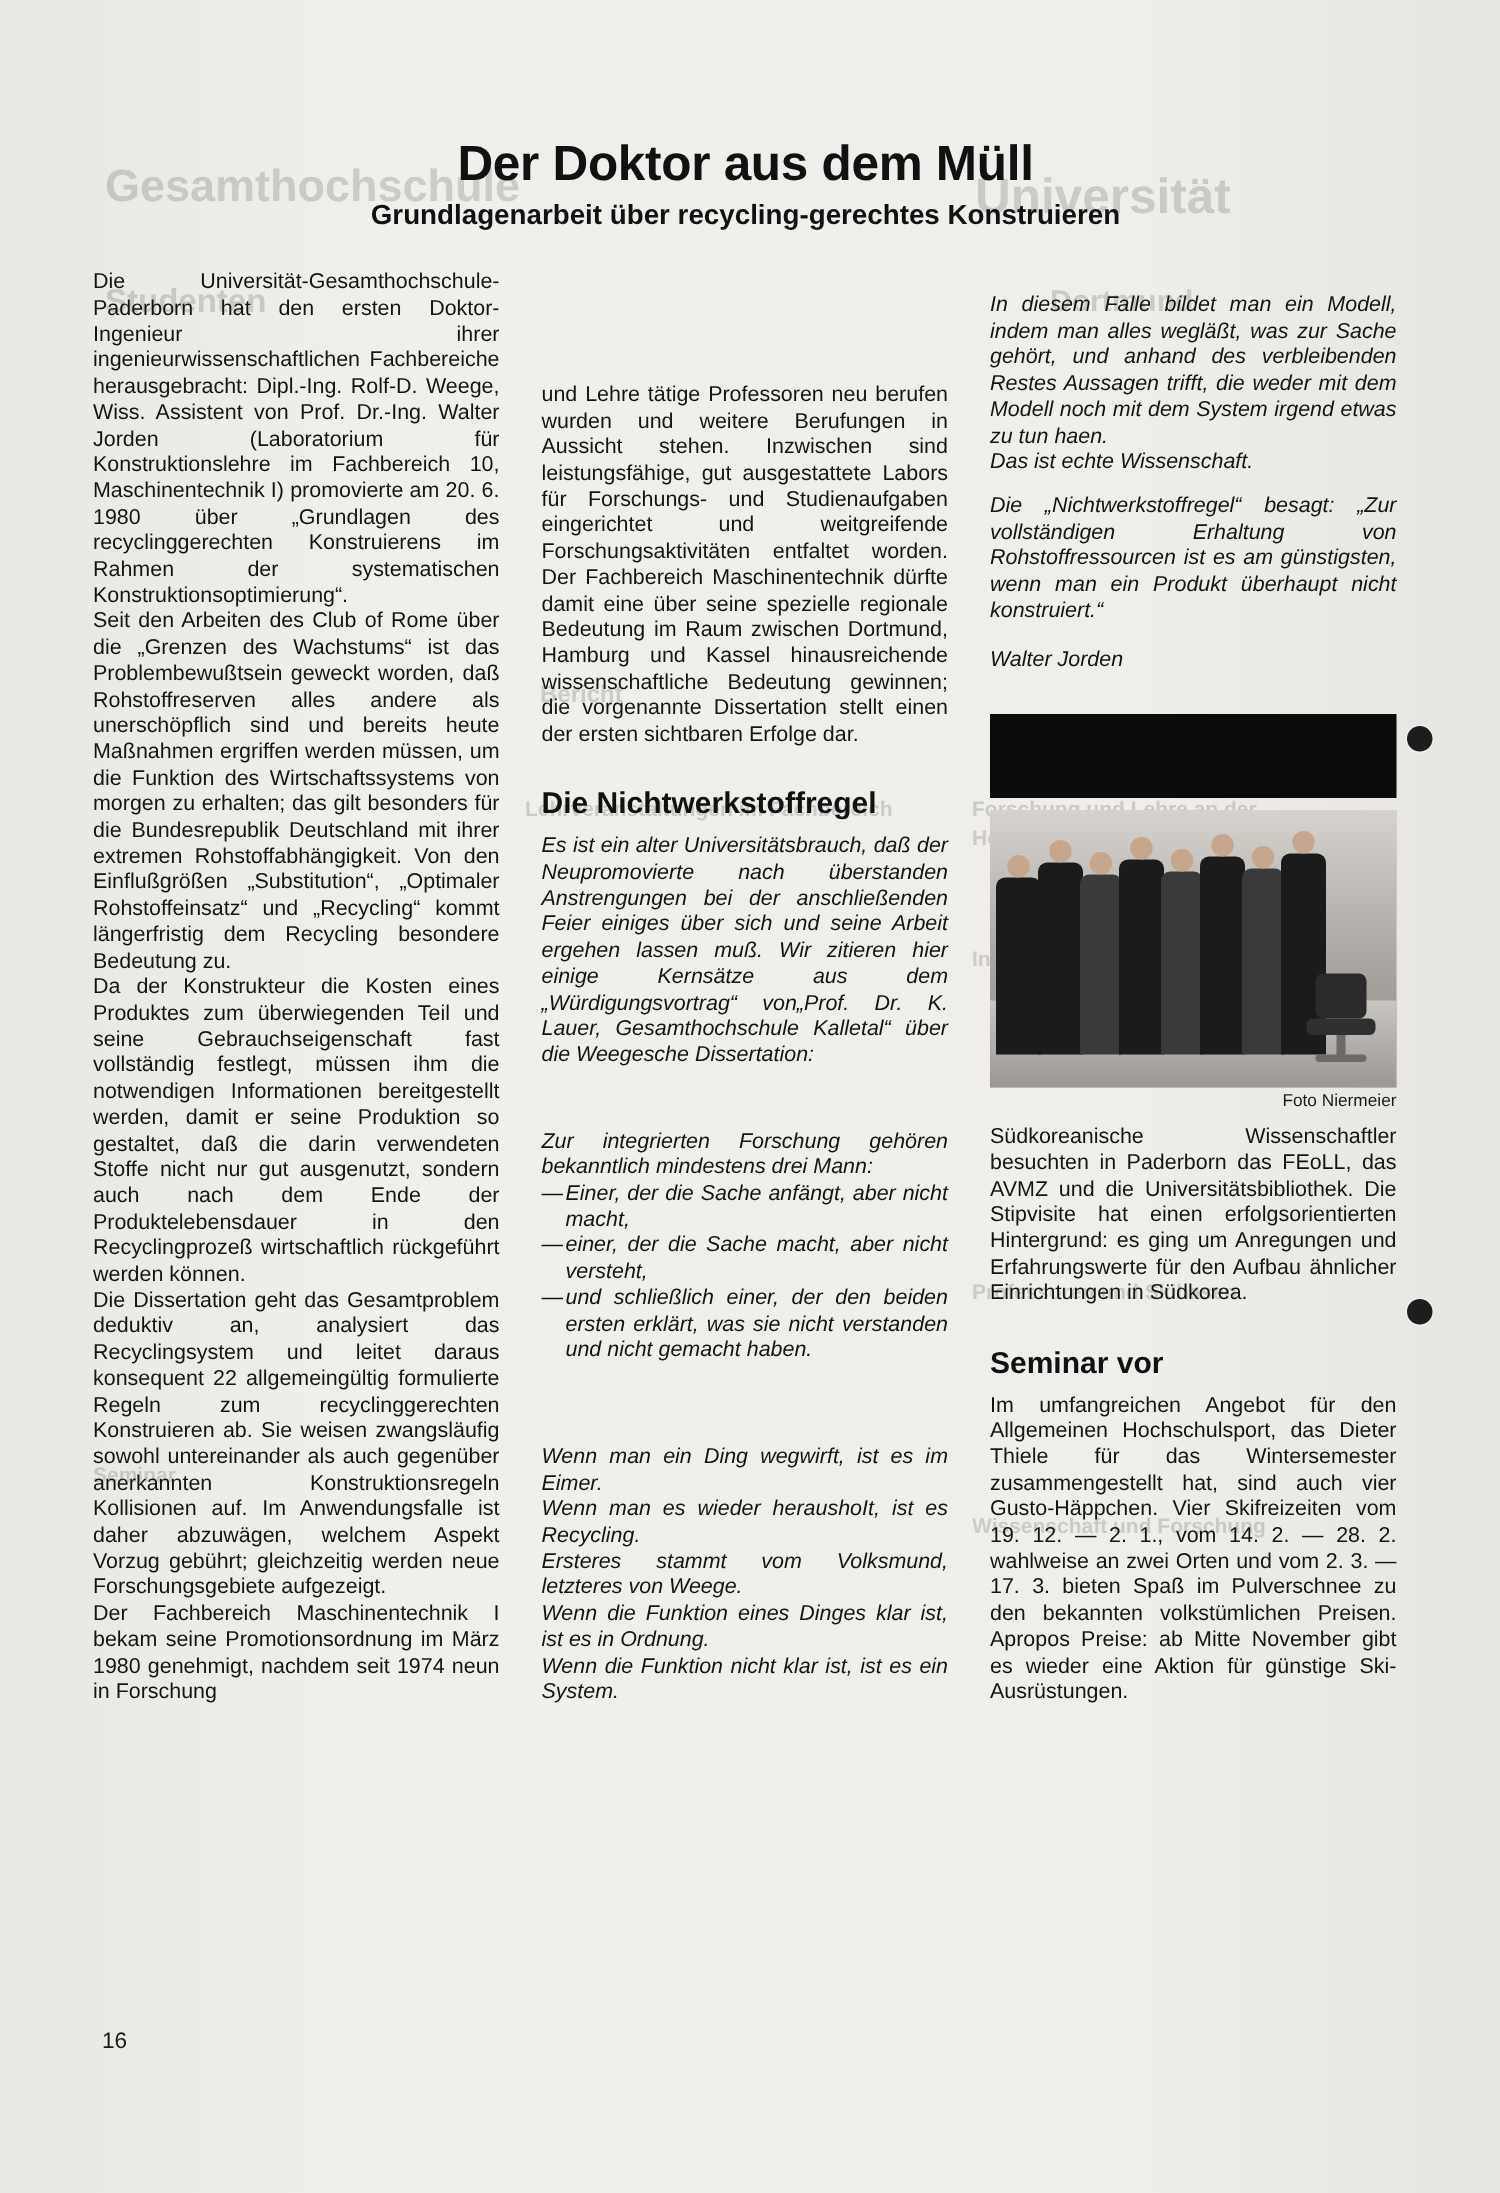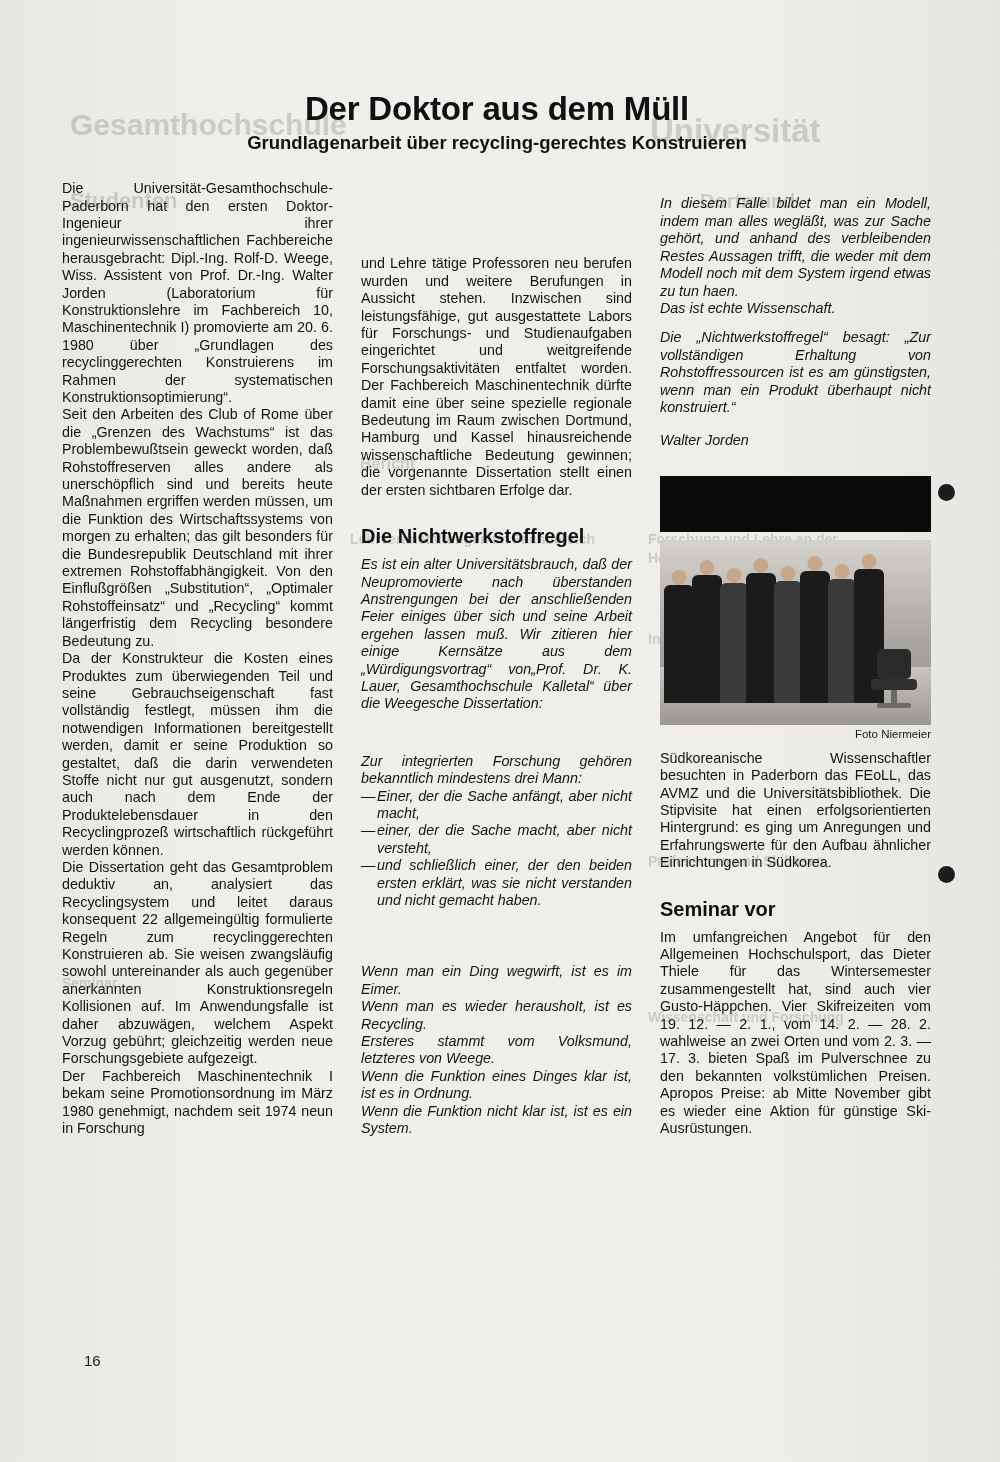--- a/index.html
+++ b/index.html
@@ -192,21 +192,21 @@
     font-size: 14.3px;
     line-height: 17.4px;
     color: #141414;
     text-align: justify;
     margin-top: 10px;
   }
 
   
   .pagenum {
     position: absolute;
-    left: 84px;
+    left: 68px;
     top: 1352px;
     font-size: 15px;
     color: #1a1a1a;
   }
 
   
   .footer {
     position: absolute;
     left: 0;
     bottom: 0;

